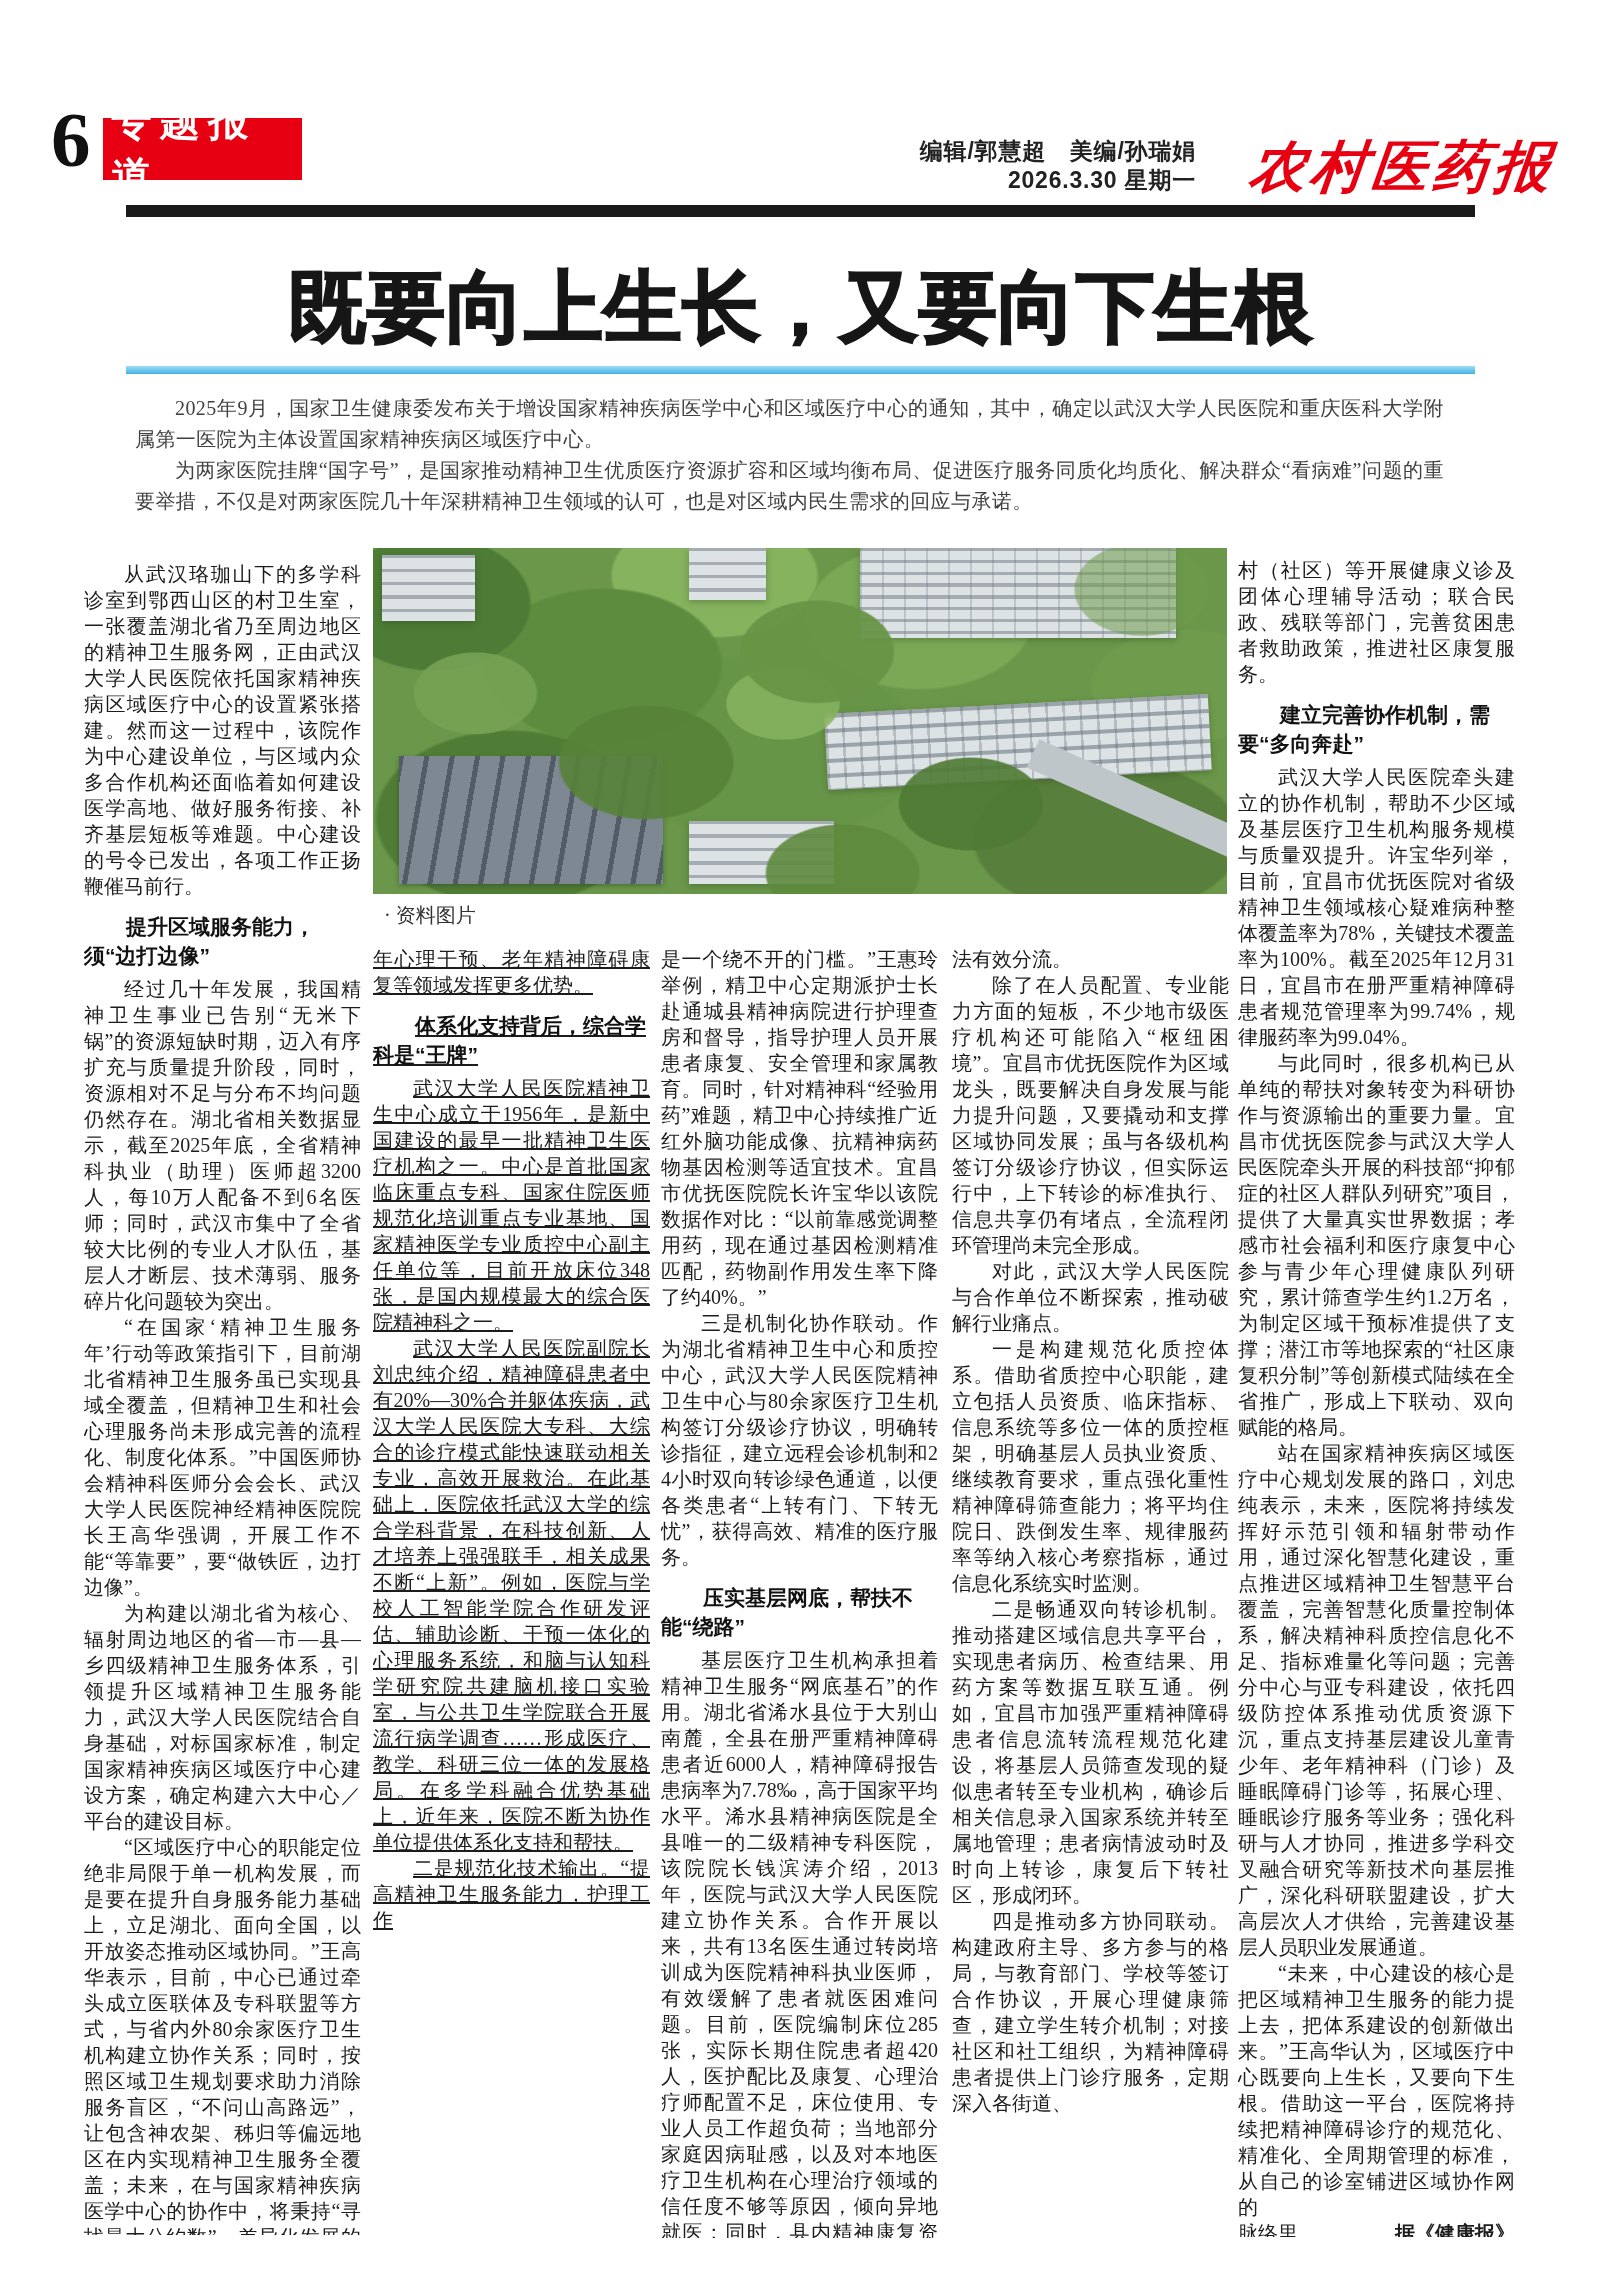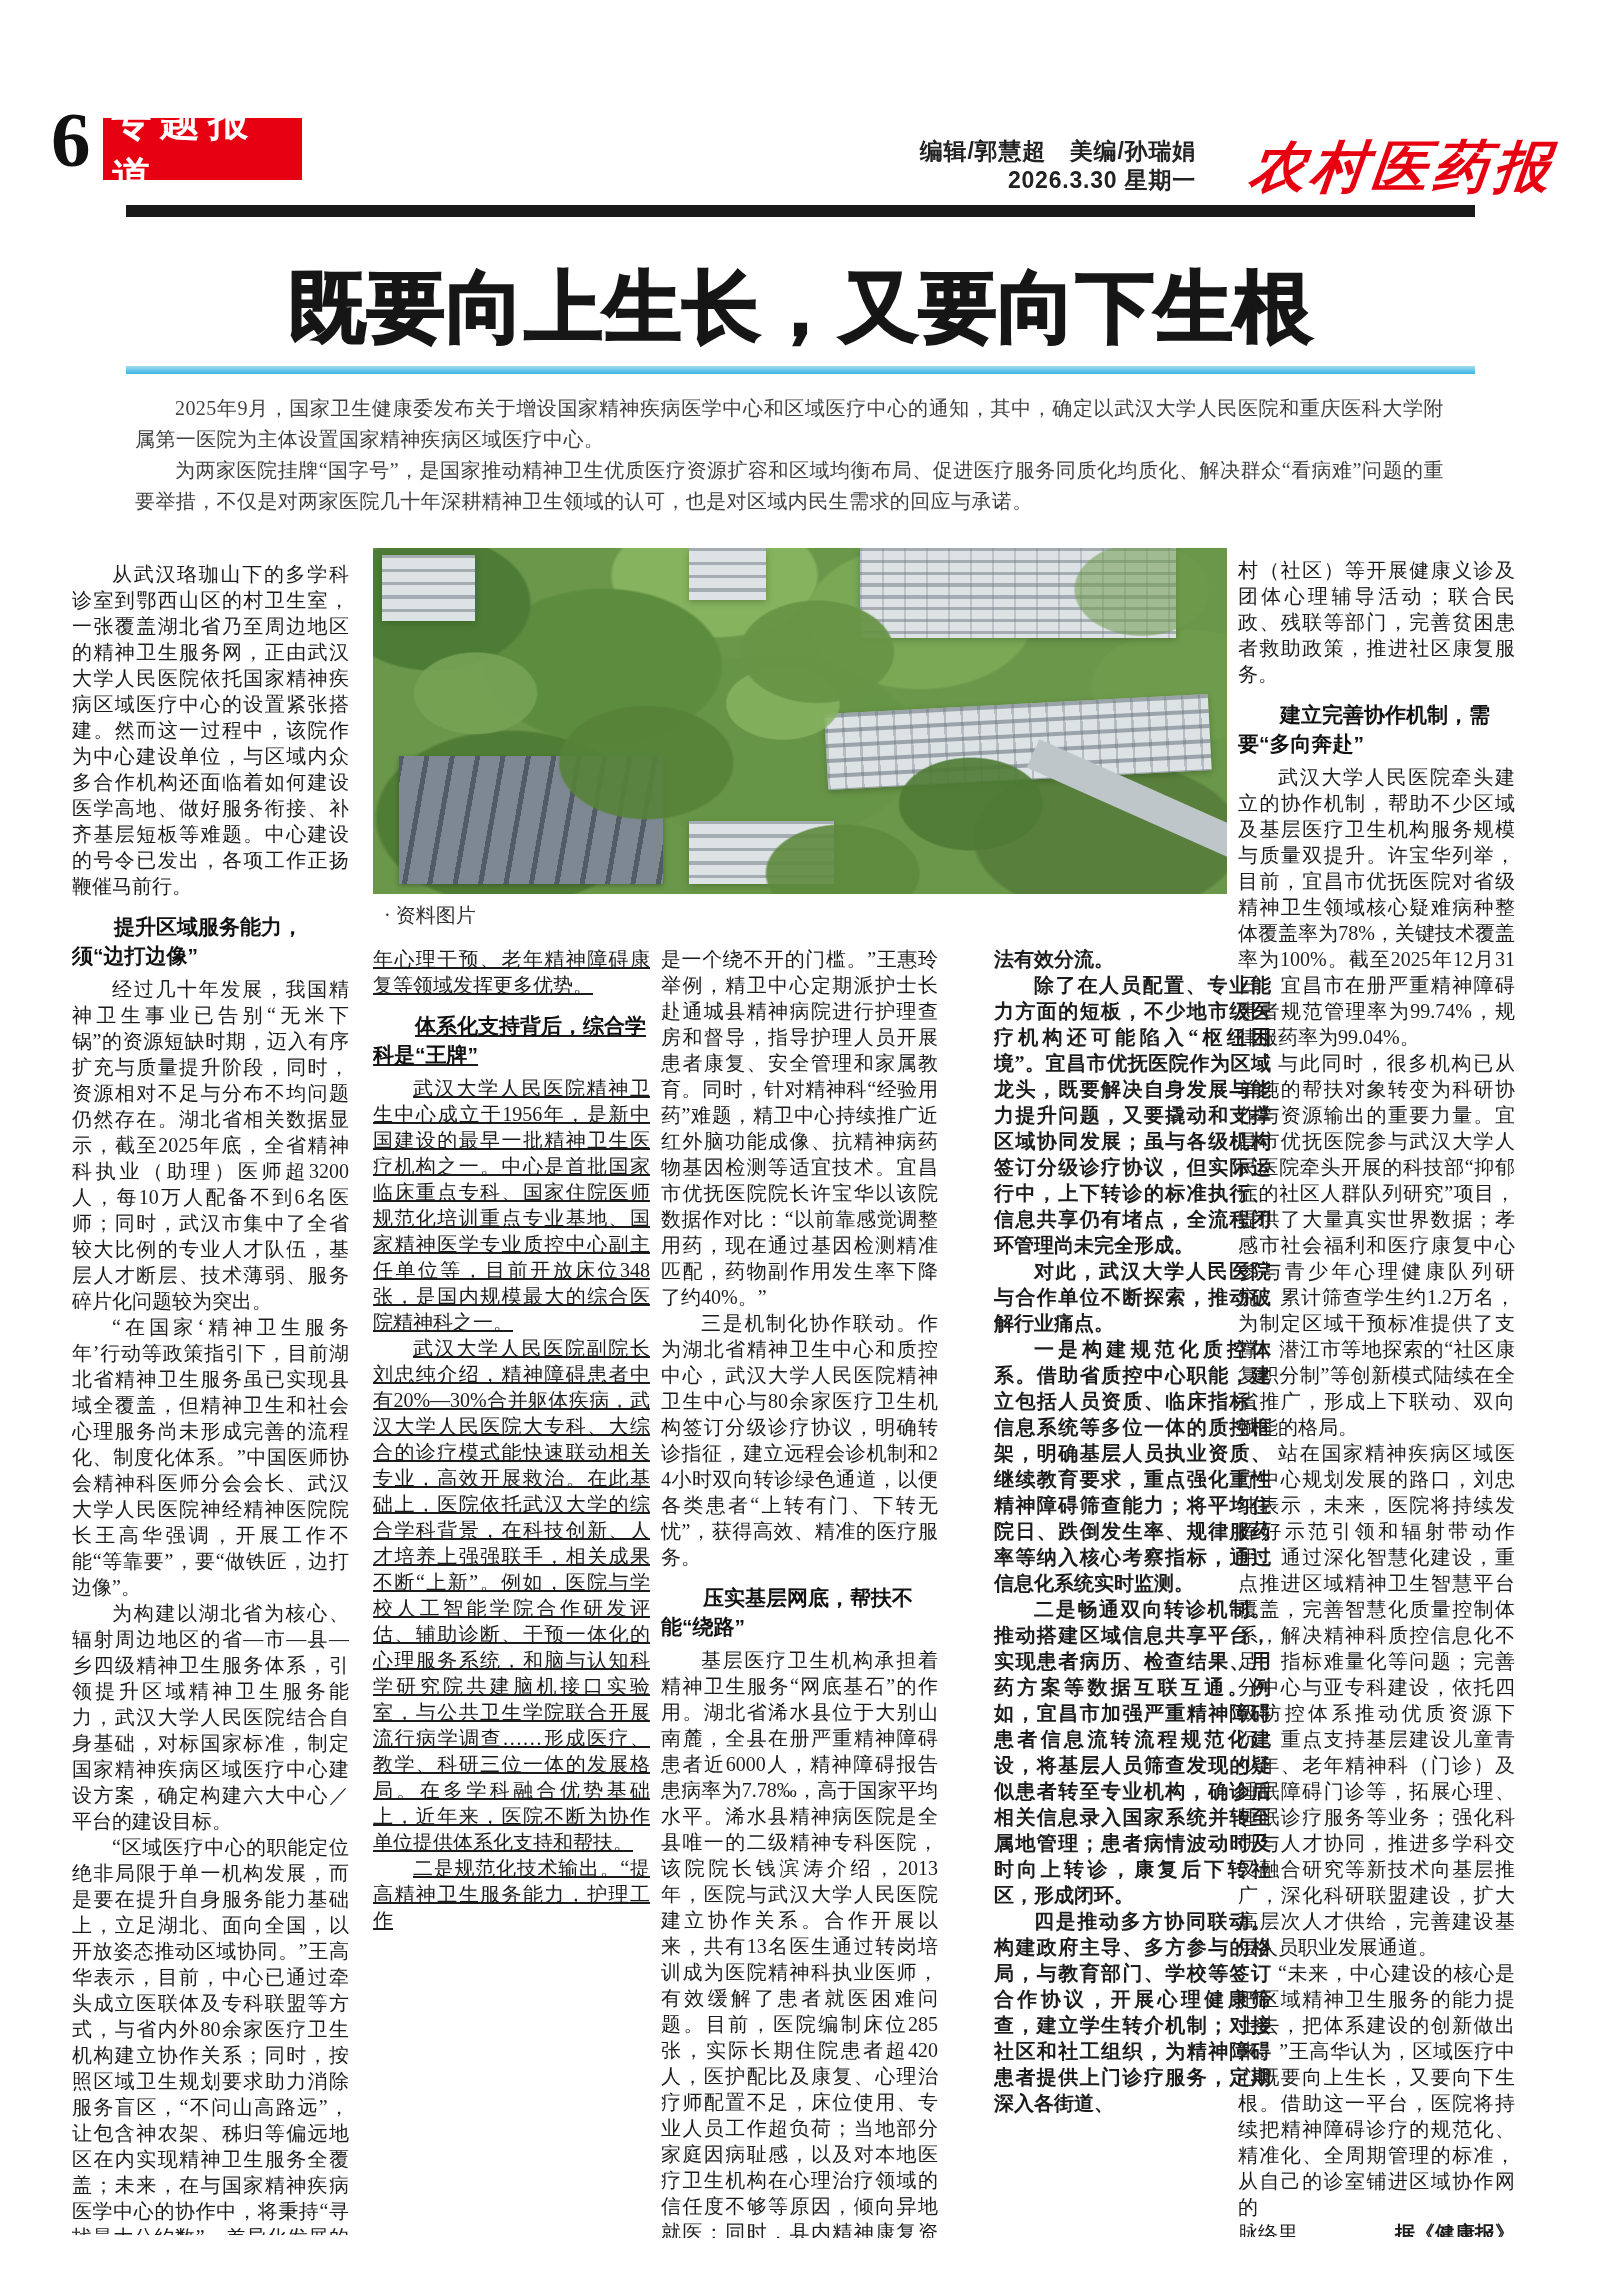--- a/index.html
+++ b/index.html
@@ -40,24 +40,24 @@
     text-align:justify;color:#404040;letter-spacing:0.4px;}
   .lede p{text-indent:2em;margin:0;}
 
   
   .col{position:absolute;width:277px;font-size:20px;line-height:26px;text-align:justify;overflow:hidden;
     color:var(--ink);}
   .col .body-p{text-indent:2em;margin:0;word-break:break-all;}
   .col .body-p.cont{text-indent:0;}
   .col .subhead{font-family:"Liberation Sans","DejaVu Sans",sans-serif;font-size:21px;line-height:29.5px;
     font-weight:bold;color:#111;text-indent:2em;margin:12.6px 0 5.9px 0;text-align:left;}
-  .col1{left:72px;top:561px;height:1674px;}
+  .col1{left:84px;top:561px;height:1674px;}
   .col2{left:373px;top:946px;height:1292px;text-decoration:underline;}
   .col3{left:661px;top:946px;height:1292px;}
-  .col4{left:994px;top:946px;height:1292px;font-weight:bold;}
+  .col4{left:952px;top:946px;height:1292px;}
   .col5{left:1238px;top:557px;height:1680px;}
   .endline{display:flex;justify-content:space-between;align-items:flex-start;}
   .endline .source{font-family:"Liberation Sans","DejaVu Sans",sans-serif;font-weight:bold;font-size:20px;}
 
   
   .photo{position:absolute;left:373px;top:548px;width:854px;height:346px;overflow:hidden;background-color:#6a9749;
     background-image:
       radial-gradient(160px 110px at 7% 16%, #4c7c35 0 60%, transparent 62%),
       radial-gradient(194px 126px at 27% 34%, #5c8c3d 0 60%, transparent 62%),
       radial-gradient(219px 143px at 16% 78%, #507d36 0 60%, transparent 62%),

